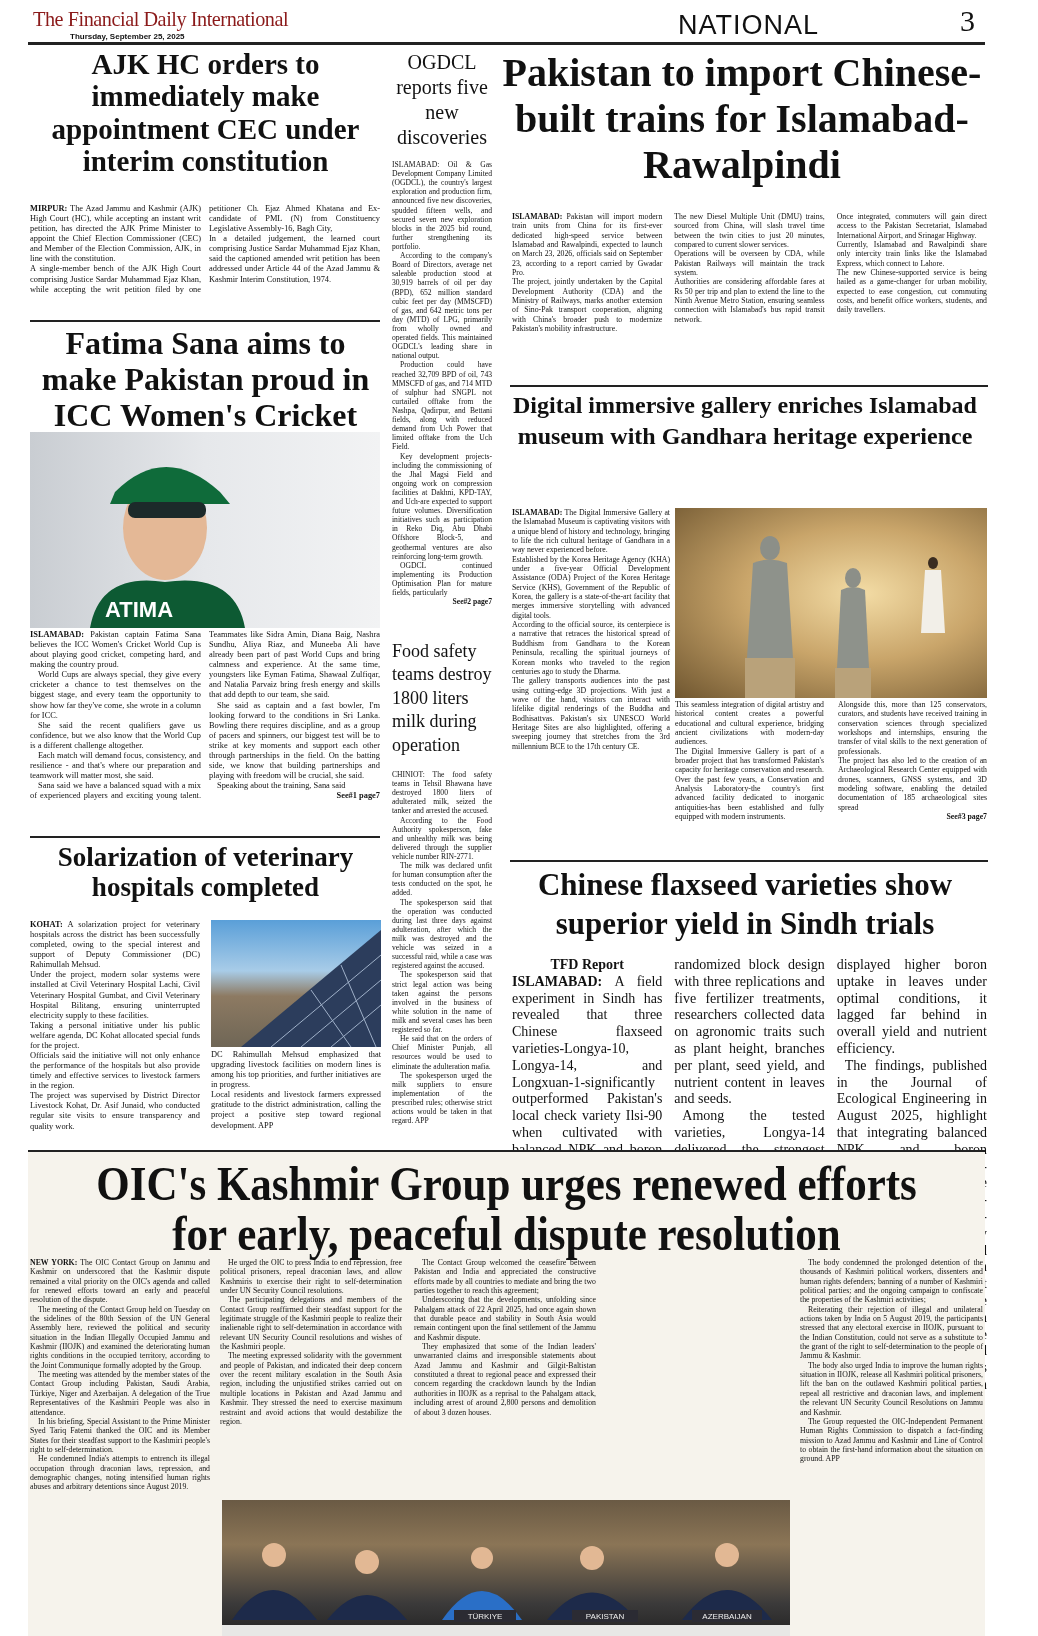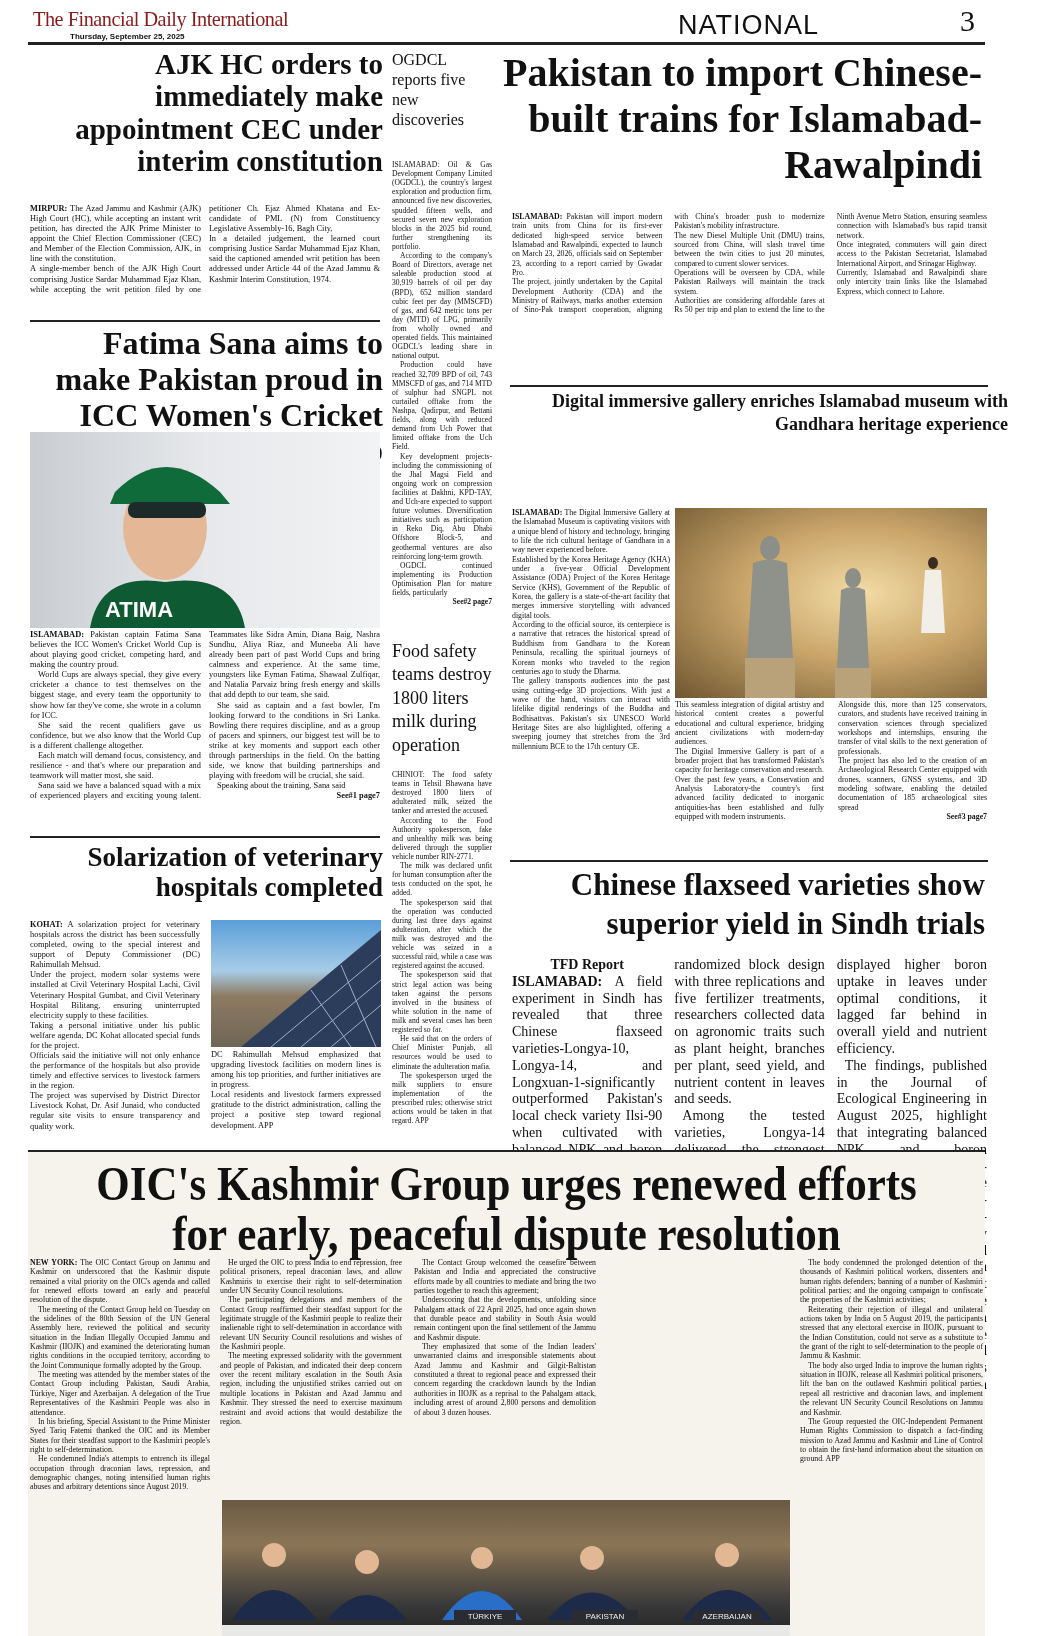--- a/index.html
+++ b/index.html
@@ -4,21 +4,21 @@
 <style>
 *{box-sizing:border-box;margin:0;padding:0}
 html,body{width:1038px;height:1636px;background:#fff;overflow:hidden}
 body{font-family:"Liberation Serif",serif;color:#111;position:relative}
 .abs{position:absolute}
 .masthead{left:33px;top:6px;font-size:22px;color:#8b1a1a;letter-spacing:-0.5px;transform:scaleX(0.92);transform-origin:left}
 .date{left:70px;top:32px;font-family:"Liberation Sans",sans-serif;font-weight:bold;font-size:8px}
 .section{left:678px;top:10px;font-family:"Liberation Sans",sans-serif;font-size:27px;letter-spacing:1px}
 .pagenum{left:960px;top:4px;font-size:30px}
 .rule-top{left:28px;top:42px;width:957px;height:3px;background:#222}
-.hl{font-weight:bold;text-align:right;line-height:1.12}
+.hl{font-weight:bold;text-align:center;line-height:1.12}
 .txt{font-size:8.4px;line-height:1.2;text-align:justify}
 .txt p{margin:0}
 .txt p.ind{text-indent:8px}
 .txt b{font-weight:bold}
 .see{font-weight:bold;text-align:right;font-size:8.4px}
 .hr{height:2px;background:#222}
 .col2{column-count:2;column-gap:10px}
 .col3{column-count:3;column-gap:12px}
 .photo{overflow:hidden}
 .oic-bg{left:28px;top:1152px;width:957px;height:484px;background:#f6f3ec}
@@ -80,21 +80,21 @@
         <line x1="100" y1="70" x2="140" y2="127"></line>
       <line x1="130" y1="45" x2="165" y2="127"></line>
     </g>
   </svg>
 </div>
 <div class="abs txt" style="left:211px;top:1050px;width:170px">
   <p>DC Rahimullah Mehsud emphasized that upgrading livestock facilities on modern lines is among his top priorities, and further initiatives are in progress.</p>
   <p>Local residents and livestock farmers expressed gratitude to the district administration, calling the project a positive step toward regional development. APP</p>
 </div>
 
-<div class="abs" style="left:392px;top:50px;width:100px;font-size:16px;line-height:1.25">OGDCL reports five new discoveries</div>
+<div class="abs" style="left:392px;top:50px;width:100px;font-size:20px;text-align:center;line-height:1.25">OGDCL reports five new discoveries</div>
 <div class="abs txt" style="left:392px;top:160px;width:100px;font-size:7.6px">
   <p><span>ISLAMABAD:</span> <span>Oil &amp; Gas Development Company Limited (OGDCL), the country's largest exploration and production firm, announced five new discoveries, spudded fifteen wells, and secured seven new exploration blocks in the 2025 bid round, further strengthening its portfolio.</span></p>
   <p class="ind">According to the company's Board of Directors, average net saleable production stood at 30,919 barrels of oil per day (BPD), 652 million standard cubic feet per day (MMSCFD) of gas, and 642 metric tons per day (MTD) of LPG, primarily from wholly owned and operated fields. This maintained OGDCL's leading share in national output.</p>
   <p class="ind">Production could have reached 32,709 BPD of oil, 743 MMSCFD of gas, and 714 MTD of sulphur had SNGPL not curtailed offtake from the Nashpa, Qadirpur, and Bettani fields, along with reduced demand from Uch Power that limited offtake from the Uch Field.</p>
   <p class="ind">Key development projects-including the commissioning of the Jhal Magsi Field and ongoing work on compression facilities at Dakhni, KPD-TAY, and Uch-are expected to support future volumes. Diversification initiatives such as participation in Reko Diq, Abu Dhabi Offshore Block-5, and geothermal ventures are also reinforcing long-term growth.</p>
   <p class="ind">OGDCL continued implementing its Production Optimisation Plan for mature fields, particularly</p>
   <div class="see" style="font-size:7.6px">See#2 page7</div>
 </div>
 
 <div class="abs" style="left:392px;top:640px;width:100px;font-size:18px;text-align:left;line-height:1.3">Food safety teams destroy 1800 liters milk during operation</div>
@@ -110,24 +110,25 @@
 
 <div class="abs hl" style="left:502px;top:50px;width:480px;font-size:40px;line-height:1.15">Pakistan to import Chinese-built trains for Islamabad-Rawalpindi</div>
 <div class="abs txt col3" style="left:512px;top:212px;width:475px;column-gap:12px;font-size:7.8px">
   <p><b>ISLAMABAD:</b> <span>Pakistan will import modern train units from China for its first-ever dedicated high-speed service between Islamabad and Rawalpindi, expected to launch on March 23, 2026, officials said on September 23, according to a report carried by Gwadar Pro.</span></p>
   <p>The project, jointly undertaken by the Capital Development Authority (CDA) and the Ministry of Railways, marks another extension of Sino-Pak transport cooperation, aligning with China's broader push to modernize Pakistan's mobility infrastructure.</p>
   <p>The new Diesel Multiple Unit (DMU) trains, sourced from China, will slash travel time between the twin cities to just 20 minutes, compared to current slower services.</p>
   <p>Operations will be overseen by CDA, while Pakistan Railways will maintain the track system.</p>
   <p>Authorities are considering affordable fares at Rs 50 per trip and plan to extend the line to the Ninth Avenue Metro Station, ensuring seamless connection with Islamabad's bus rapid transit network.</p>
   <p>Once integrated, commuters will gain direct access to the Pakistan Secretariat, Islamabad International Airport, and Srinagar Highway.</p>
   <p>Currently, Islamabad and Rawalpindi share only intercity train links like the Islamabad Express, which connect to Lahore.</p>
+  <p>The new Chinese-supported service is being hailed as a game-changer for urban mobility, expected to ease congestion, cut commuting costs, and benefit office workers, students, and daily travellers.</p>
 </div>
 <div class="abs hr" style="left:510px;top:385px;width:478px"></div>
 
-<div class="abs hl" style="left:528px;top:390px;width:480px;font-size:18px;line-height:1.3">Digital immersive gallery enriches Islamabad museum with Gandhara heritage experience</div>
+<div class="abs hl" style="left:505px;top:390px;width:480px;font-size:24px;line-height:1.3">Digital immersive gallery enriches Islamabad museum with Gandhara heritage experience</div>
 <div class="abs txt" style="left:512px;top:508px;width:158px;font-size:7.8px">
   <p><b>ISLAMABAD:</b> <span>The Digital Immersive Gallery at the Islamabad Museum is captivating visitors with a unique blend of history and technology, bringing to life the rich cultural heritage of Gandhara in a way never experienced before.</span></p>
   <p>Established by the Korea Heritage Agency (KHA) under a five-year Official Development Assistance (ODA) Project of the Korea Heritage Service (KHS), Government of the Republic of Korea, the gallery is a state-of-the-art facility that merges immersive storytelling with advanced digital tools.</p>
   <p>According to the official source, its centerpiece is a narrative that retraces the historical spread of Buddhism from Gandhara to the Korean Peninsula, recalling the spiritual journeys of Korean monks who traveled to the region centuries ago to study the Dharma.</p>
   <p>The gallery transports audiences into the past using cutting-edge 3D projections. With just a wave of the hand, visitors can interact with lifelike digital renderings of the Buddha and Bodhisattvas. Pakistan's six UNESCO World Heritage Sites are also highlighted, offering a sweeping journey that stretches from the 3rd millennium BCE to the 17th century CE.</p>
 </div>
 <div class="abs photo" style="left:675px;top:508px;width:312px;height:190px;background:radial-gradient(ellipse at 60% 45%,#f3dca5 0%,#c9a56a 45%,#6f5630 100%)">
   <svg width="312" height="190" viewBox="0 0 312 190">
     <rect x="70" y="150" width="50" height="40" fill="#b9a27a"></rect>
     <ellipse cx="95" cy="40" rx="10" ry="12" fill="#8c8f88"></ellipse>

